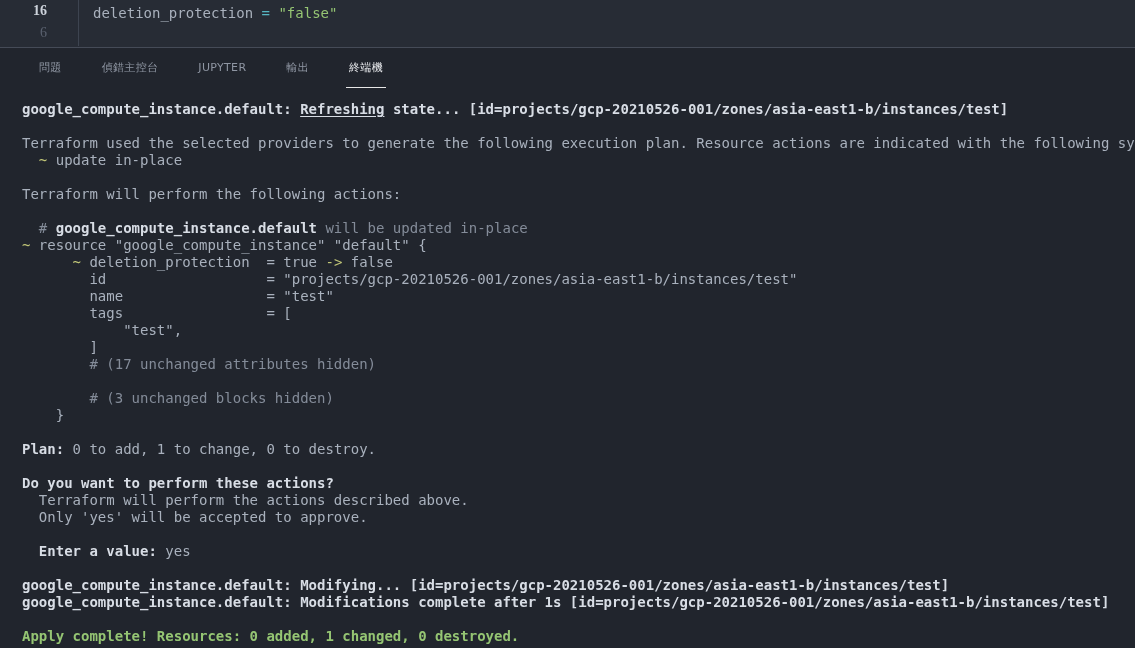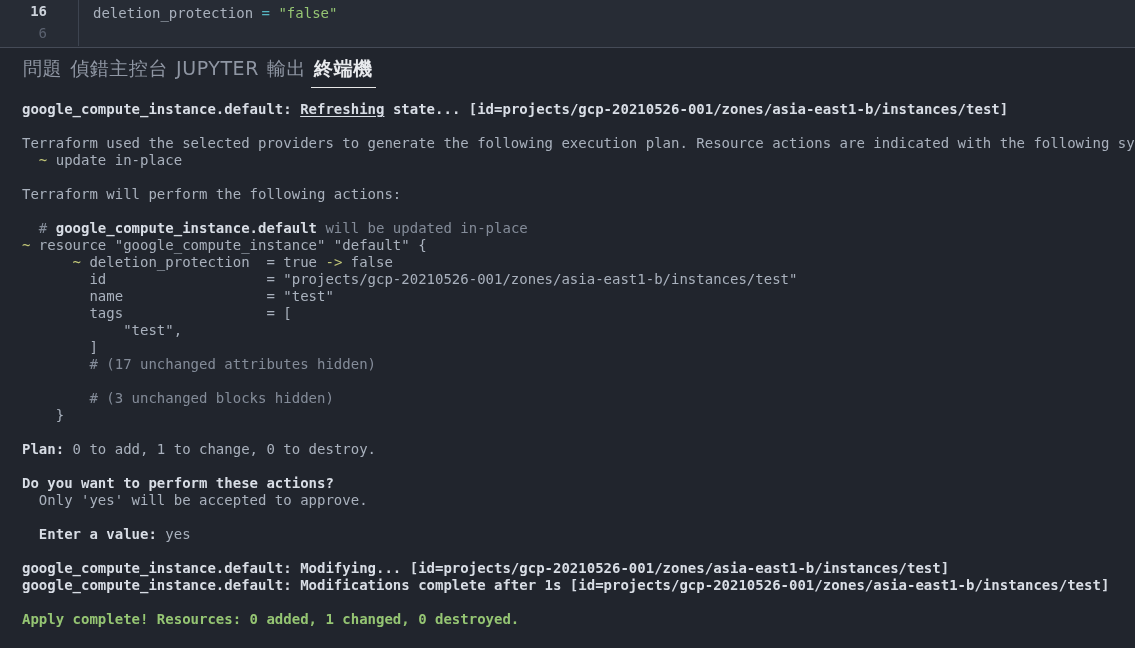--- a/index.html
+++ b/index.html
@@ -9,33 +9,33 @@
   }
   *{box-sizing:border-box;margin:0;padding:0;}
   body{
     width:1135px;height:648px;overflow:hidden;background:var(--bg);
     font-family:"DejaVu Sans Mono","Liberation Mono",monospace;
   }
   
   .editor{height:48px;background:var(--ed-bg);border-bottom:1px solid var(--divider);position:relative;}
   .gutter{position:absolute;left:0;top:0;width:78px;height:48px;}
   .lnum{height:22px;line-height:22px;text-align:right;padding-right:31px;
-        font-size:14px;color:var(--lnum);}
+        font-size:14px;color:var(--lnum);font-family:Liberation Serif, serif;}
   .lnum.cur{color:var(--lnum-active);font-weight:bold;}
   .indent-guide{position:absolute;left:78px;top:0;width:1px;height:46px;background:var(--guide);}
   .code-line{position:absolute;left:0;top:2px;width:100%;height:22px;line-height:22px;
         padding-left:93px;font-size:14px;color:var(--fg);white-space:pre;}
   .cy{color:var(--cyan);} .g{color:var(--grn);}
   
   .tabbar{height:41px;display:flex;align-items:center;padding-left:19px;
         font-family:"DejaVu Sans","Liberation Sans",sans-serif;}
-  .ptab{height:38px;line-height:36px;margin:0 1px;padding:0 3px;font-size:19px;
+  .ptab{height:38px;line-height:36px;margin:0 17px;padding:0 3px;font-size:11px;
         color:var(--tabfg);letter-spacing:.03em;cursor:pointer;
         border-bottom:1.5px solid transparent;}
-  .ptab.active{color:var(--tabactive);border-bottom-color:#e7e7e7;font-weight:bold;}
+  .ptab.active{color:var(--tabactive);border-bottom-color:#e7e7e7;}
   
   .terminal{padding:12px 0 0 22px;}
   .tline{height:17px;line-height:17px;white-space:pre;font-size:14px;color:var(--fg);}
   .tline span{font-size:14px;}
   .b{font-weight:bold;color:var(--bright);}
   .u{text-decoration:underline;text-underline-offset:2px;}
   .y{color:var(--yel);}
   .d{color:var(--dim);}
   .b.g{color:var(--grn);margin-top:16px;}
 </style>
@@ -76,20 +76,21 @@
     <div class="tline"><span class="">            "test",</span></div>
     <div class="tline"><span class="">        ]</span></div>
     <div class="tline"><span class="d">        # (17 unchanged attributes hidden)</span></div>
     <div class="tline"> </div>
     <div class="tline"><span class="d">        # (3 unchanged blocks hidden)</span></div>
     <div class="tline"><span class="">    }</span></div>
     <div class="tline"> </div>
     <div class="tline"><span class="b">Plan:</span><span class=""> 0 to add, 1 to change, 0 to destroy.</span></div>
     <div class="tline"> </div>
     <div class="tline"><span class="b">Do you want to perform these actions?</span></div>
+    <div class="tline"><span class="">  Terraform will perform the actions described above.</span></div>
     <div class="tline"><span class="">  Only 'yes' will be accepted to approve.</span></div>
     <div class="tline"> </div>
     <div class="tline"><span class="">  </span><span class="b">Enter a value:</span><span class=""> yes</span></div>
     <div class="tline"> </div>
     <div class="tline"><span class="b">google_compute_instance.default: Modifying... [id=projects/gcp-20210526-001/zones/asia-east1-b/instances/test]</span></div>
     <div class="tline"><span class="b">google_compute_instance.default: Modifications complete after 1s [id=projects/gcp-20210526-001/zones/asia-east1-b/instances/test]</span></div>
     <div class="tline"> </div>
     <div class="tline"><span class="b g">Apply complete! Resources: 0 added, 1 changed, 0 destroyed.</span></div>
   </div>
 

